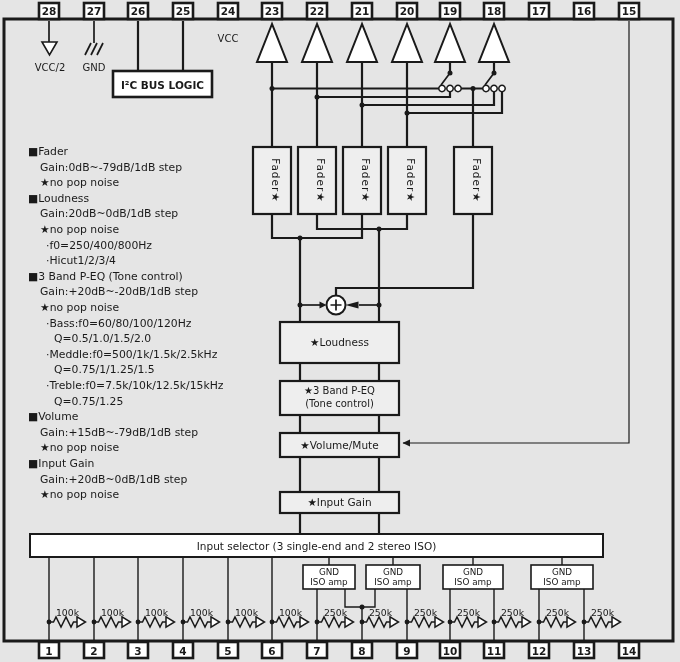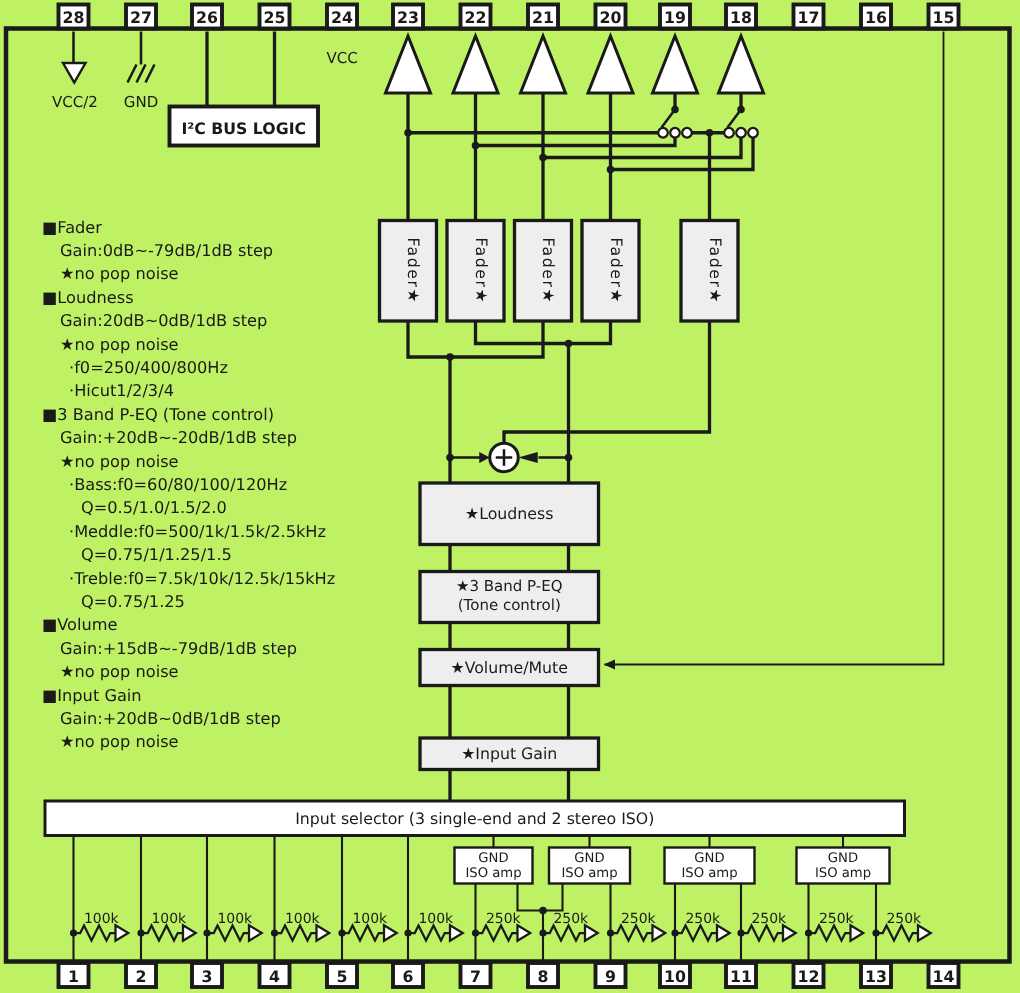--- a/index.html
+++ b/index.html
@@ -1,16 +1,16 @@
 <!DOCTYPE html>
 <html><head>
 <meta charset="utf-8">
 <style>
   html,body{margin:0;padding:0;background:#fff;}
-  .stage{width:680px;height:662px;position:relative;background:#bef264;}
+  .stage{width:680px;height:662px;position:relative;background:#e5e5e5;}
   svg{display:block;}
   text{font-family:"DejaVu Sans","Liberation Sans",sans-serif;fill:#1a1a1a;}
   .w{stroke:#1a1a1a;stroke-width:2.2;fill:none;}
   .w-med{stroke:#1a1a1a;stroke-width:1.7;fill:none;}
   .w-thin{stroke:#1a1a1a;stroke-width:1.4;fill:none;}
   .w-x{stroke:#1a1a1a;stroke-width:1.2;fill:none;}
   .gbox{fill:#eeeeee;stroke:#1a1a1a;stroke-width:2.2;}
   .wbox{fill:#ffffff;stroke:#1a1a1a;stroke-width:2;}
   .pinbox{fill:#ffffff;stroke:#1a1a1a;stroke-width:2.6;}
   .pin-num{font-size:10.5px;font-weight:700;text-anchor:middle;}

